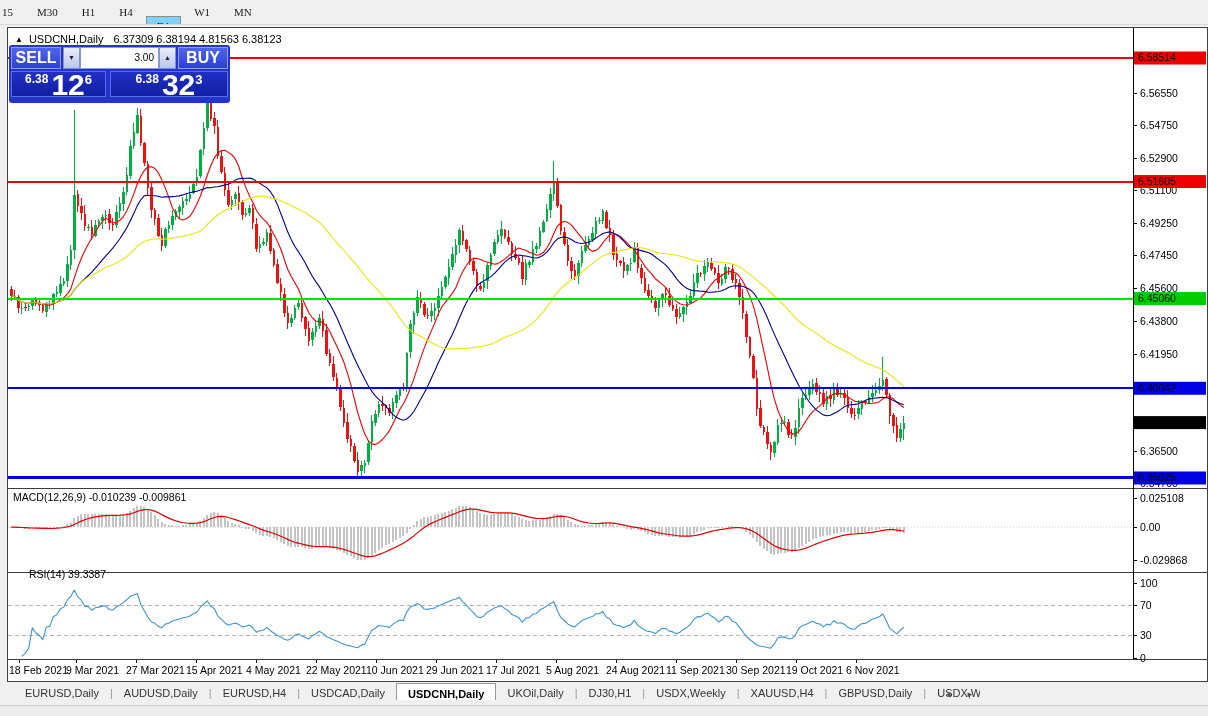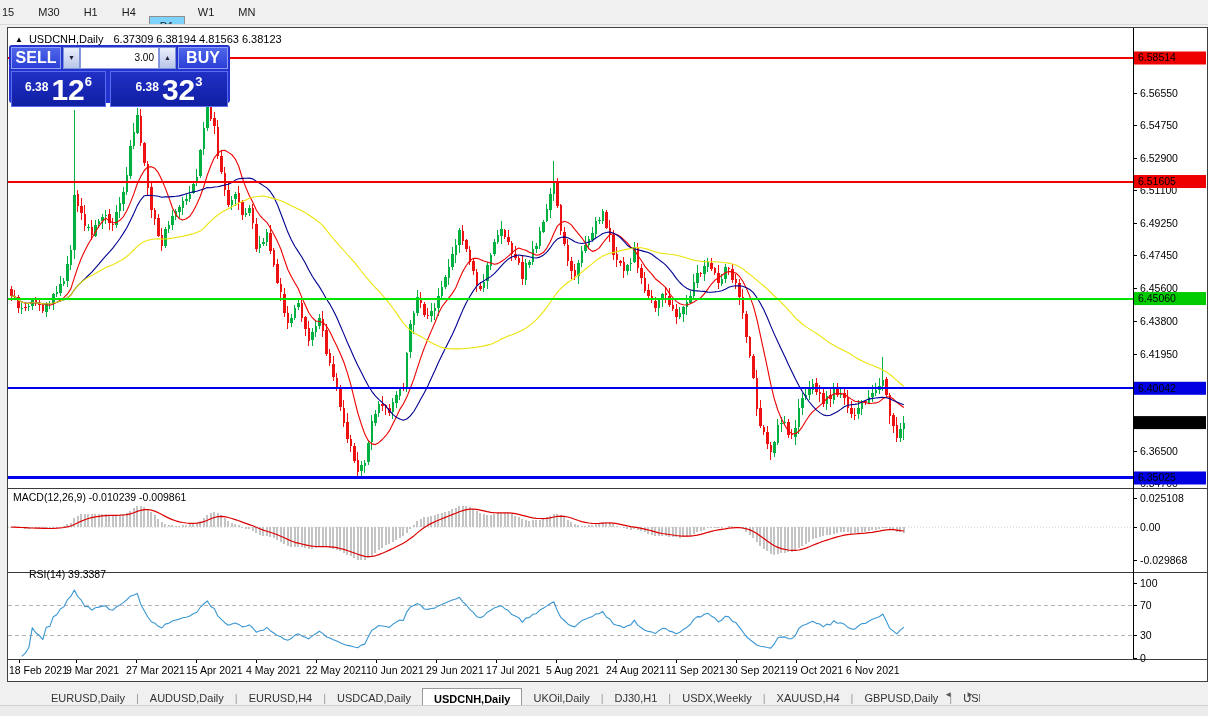--- a/index.html
+++ b/index.html
@@ -2,21 +2,21 @@
 <html><head>
 <meta charset="utf-8">
 <style>
   * { margin:0; padding:0; box-sizing:border-box; }
   html,body { width:1208px; height:716px; overflow:hidden;
     font-family:"Liberation Sans", sans-serif; background:#f0f0f0; }
 
   
   #toolbar { position:absolute; left:0; top:0; width:1208px; height:25px;
     background:#f0f0f0; border-bottom:1px solid #d9d9d9; display:flex;
-    align-items:center; overflow:hidden; }
+    align-items:center; overflow:hidden;font-family:Liberation Serif, serif; }
   .tf-btn { font-size:11px; color:#1a1a1a; padding:3px 10px; margin:0 1px;
     border:1px solid transparent; cursor:default; white-space:nowrap; }
   .tf-btn:first-child { margin-left:-9px; }
   .tf-btn.active { background:#7dd3fc; border:1px solid #8f8f8f;margin-top:27px; }
 
   
   #chart-window { position:absolute; left:7px; top:27px; width:1201px; height:655px;
     background:#fff; border:1px solid #404040; }
   #chart-svg { position:absolute; left:0; top:0; }
 
@@ -37,34 +37,34 @@
     color:#fff; font-weight:bold; font-size:16px; text-align:center; cursor:pointer; }
   #sell-btn { left:2px;  width:50px; }
   #buy-btn  { left:169px; width:50px; }
   .spin { position:absolute; top:2px; width:17px; height:22px;
     background:linear-gradient(#e9eefb,#b9c6ea); border:1px solid #7f93d8;
     color:#223; font-size:7px; text-align:center; line-height:20px; cursor:pointer; }
   #vol-down { left:54px; } #vol-up { left:150px; }
   #vol-field { position:absolute; left:71px; top:2px; width:79px; height:22px;
     background:#fff; border:1px solid #8899dd; font-size:10px; color:#000;
     text-align:right; line-height:20px; padding-right:4px; }
-  .price-box { position:absolute; top:26px; height:36px; display:flex;
-    align-items:center; justify-content:center;
+  .price-box { position:absolute; top:26px; height:26px; display:flex;
+    align-items:flex-start; justify-content:center;
     background:linear-gradient(#2130c5,#101fa2); border:1px solid #5a6cf0;
     color:#fff; cursor:pointer; }
   #sell-price { left:2px; width:95px; }
   #buy-price  { left:101px; width:118px; }
   .price-box .pfx { font-size:12px; font-weight:bold; margin:0 3px 4px 0; }
   .price-box .big { font-size:30px; font-weight:bold; line-height:25px; }
   .price-box .sup { font-size:13px; font-weight:bold; margin-bottom:15px; }
 
   
   #tabbar { position:absolute; left:0; top:683px; width:980px; height:22px;
-    background:#f0f0f0; display:flex; align-items:flex-end; font-size:11px;
-    color:#333; overflow:hidden;padding-left:26px; }
+    background:#f0f0f0; display:flex; align-items:flex-start; font-size:11px;
+    color:#333; overflow:hidden; }
   #tabs { display:flex; align-items:stretch; padding-left:14px; }
   .tab { padding:4px 11px 0; white-space:nowrap; cursor:pointer; }
   .tab.active { background:#fff; border:1px solid #999; border-bottom:0;
     font-weight:bold; color:#000; }
   .tab-sep { color:#999; padding-top:4px; }
   #tab-scroll { position:absolute; right:6px; top:0; height:22px; display:flex;
     align-items:center; gap:14px; color:#555; font-size:8px; }
   #tab-scroll span { cursor:pointer; }
 
   #statusbar { position:absolute; left:0; top:705px; width:1208px; height:11px;

